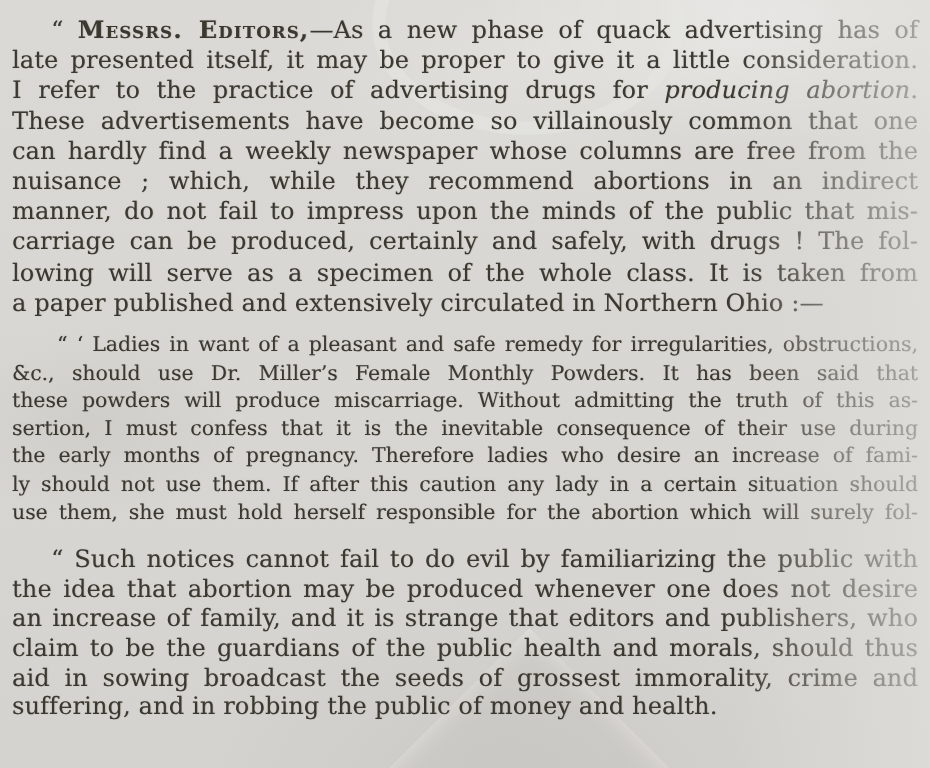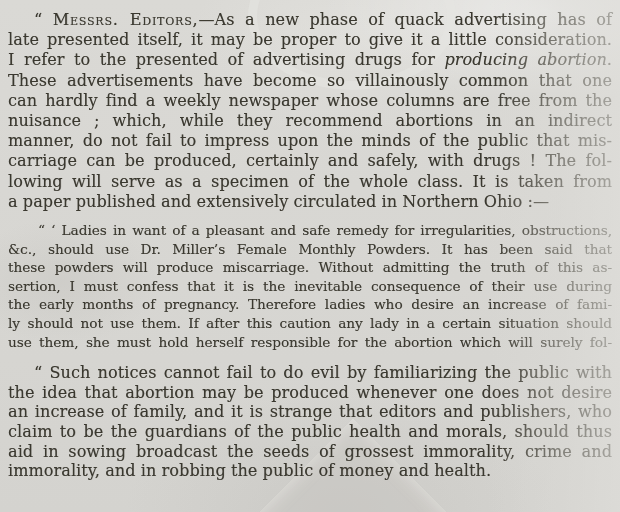--- a/index.html
+++ b/index.html
@@ -53,35 +53,35 @@
     text-shadow: 0.3px 0.3px 0.6px rgba(58,56,47,0.38);
   }
   .l.last { text-align-last: left; }
   .p1 .l { font-size: 16px; line-height: 20.2px; letter-spacing: 0.1px; }
   .p2 .l { font-size: 13.6px; line-height: 18.6px; }
   .p3 .l { font-size: 16px; line-height: 19.6px; letter-spacing: 0.1px; }
   .p2 { margin-top: 9px; }
   .p3 { margin-top: 12px; }
   .ind  { text-indent: 26px; }
   .ind2 { text-indent: 30px; }
-  .sc { font-variant: small-caps; letter-spacing: 0.8px; }
+  .sc { font-variant: small-caps; letter-spacing: 0.8px; font-weight: bold; }
   .it { font-style: italic; }
 </style>
 </head>
 <body>
 
 <div class="page">
 
   <div class="stamp-top"></div>
   <div class="stamp-bottom"></div>
 
   <div class="para p1">
     <div class="l ind"><span>“ </span><span class="sc">Messrs. Editors,</span><span>—As a new phase of quack advertising has of</span></div>
     <div class="l">late presented itself, it may be proper to give it a little consideration.</div>
-    <div class="l"><span>I refer to the presented of advertising drugs for </span><span class="it">producing abortion</span><span>.</span></div>
+    <div class="l"><span>I refer to the practice of advertising drugs for </span><span class="it">producing abortion</span><span>.</span></div>
     <div class="l">These advertisements have become so villainously common that one</div>
     <div class="l">can hardly find a weekly newspaper whose columns are free from the</div>
     <div class="l">nuisance ; which, while they recommend abortions in an indirect</div>
     <div class="l">manner, do not fail to impress upon the minds of the public that mis-</div>
     <div class="l">carriage can be produced, certainly and safely, with drugs ! The fol-</div>
     <div class="l">lowing will serve as a specimen of the whole class. It is taken from</div>
     <div class="l last">a paper published and extensively circulated in Northern Ohio :—</div>
   </div>
 
   <div class="para p2">
@@ -93,17 +93,17 @@
     <div class="l">ly should not use them. If after this caution any lady in a certain situation should</div>
     <div class="l">use them, she must hold herself responsible for the abortion which will surely fol-</div>
   </div>
 
   <div class="para p3">
     <div class="l ind">“ Such notices cannot fail to do evil by familiarizing the public with</div>
     <div class="l">the idea that abortion may be produced whenever one does not desire</div>
     <div class="l">an increase of family, and it is strange that editors and publishers, who</div>
     <div class="l">claim to be the guardians of the public health and morals, should thus</div>
     <div class="l">aid in sowing broadcast the seeds of grossest immorality, crime and</div>
-    <div class="l last">immorality, and in robbing the public of money and health.</div>
+    <div class="l last">suffering, and in robbing the public of money and health.</div>
   </div>
 
   <div class="fade-right"></div>
 </div>
 
 </body></html>

